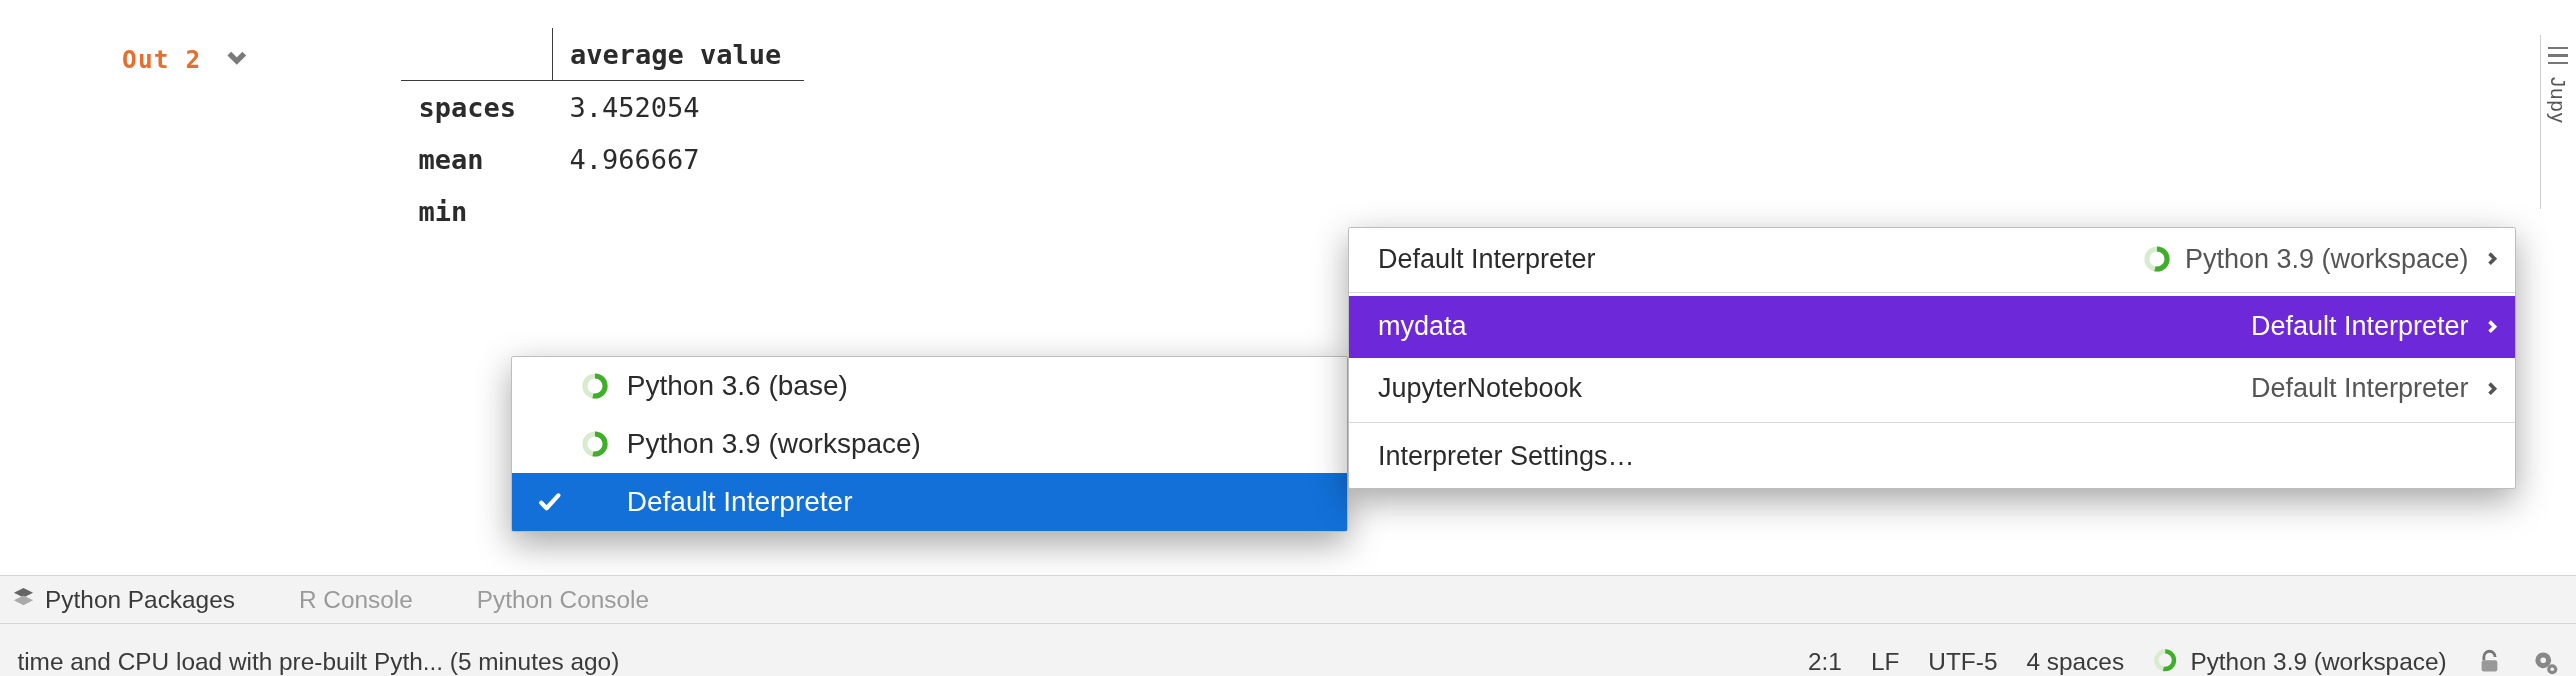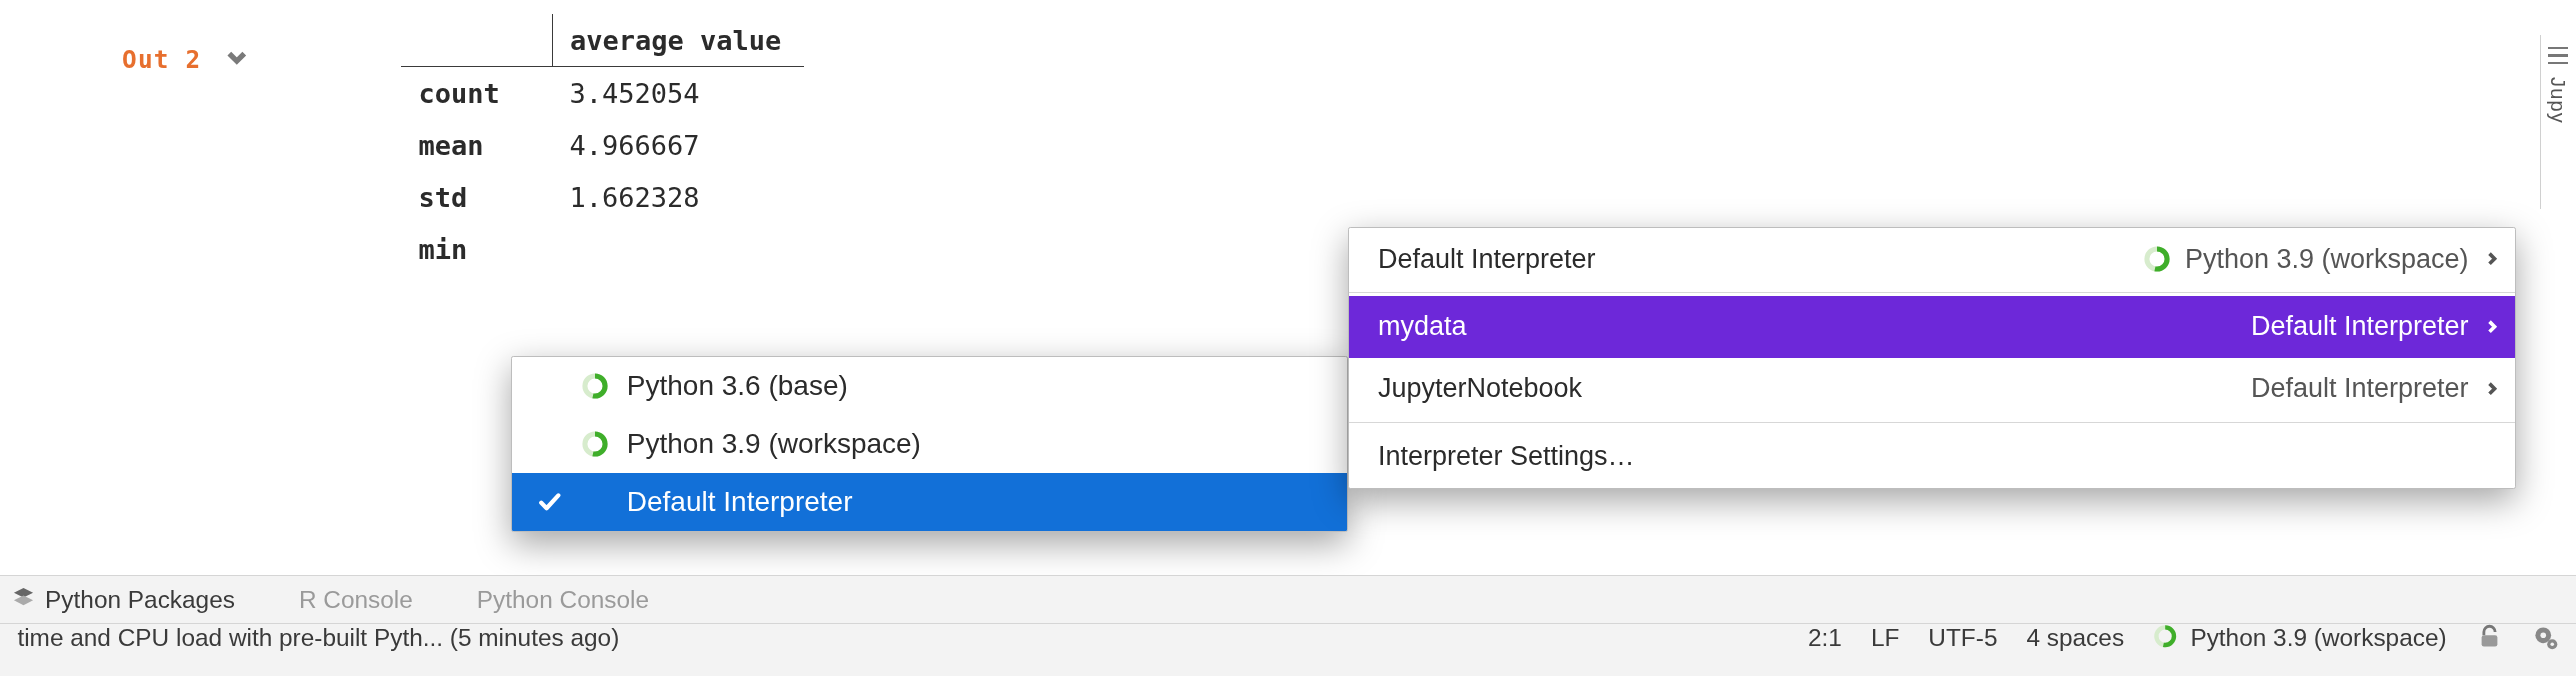--- a/index.html
+++ b/index.html
@@ -19,21 +19,21 @@
     position: absolute;
     left: 122px; top: 44px;
     display: flex; align-items: center; gap: 23px;
   }
   .out-label { color: #e76f2e; font-family: "SF Mono", Menlo, Consolas, monospace; font-size: 24.4px; font-weight: 600; letter-spacing: 1.2px; }
   .chevron-down svg { width: 25.6px; height: 25.6px; stroke: #7a7a7a; fill: none; stroke-width: 5; }
 
   
   .df {
     position: absolute;
-    left: 401px; top: 14px;
+    left: 401px; top: 28px;
     border-collapse: collapse;
   }
   .df th, .df td {
     padding: 10.5px 23px 10.5px 17.4px;
     text-align: left;
     font-family: "SF Mono", Menlo, Consolas, monospace;
     font-size: 27px;
     font-weight: normal;
   }
   .df thead th.idx { border-bottom: 1.7px solid #3a3a3a; border-right: 1.7px solid #3a3a3a; }
@@ -124,21 +124,21 @@
   .tooltab .ico svg { width:23px; height:23px; }
   .faded-behind { color:#9a9a9a; font-size:24.4px; }
 
   
   .statusbar {
     position: absolute;
     left: 0; bottom: 0; right:0;
     height: 53px;
     border-top: 1.2px solid #d5d5d5;
     background:#f3f3f3;
-    display:flex; align-items:flex-start;
+    display:flex; align-items:flex-end;
     padding: 0 17.4px;
     font-size: 24.4px;
     color:#3a3a3a;
     gap: 29px;
   }
   .statusbar .msg { flex: 0 0 auto; }
   .status-spacer { flex:1 1 auto; }
   .status-item { display:flex; align-items:center; gap:9.3px; white-space:nowrap; }
   .lock svg, .gear svg { width:27px; height:27px; }
 </style>
@@ -158,30 +158,26 @@
 
   <table class="df">
     <thead>
       <tr>
         <th class="idx hdr-idx-blank"></th>
         <th class="col">average value</th>
       </tr>
     </thead>
     <tbody>
       <tr>
-        <th class="idx">count</th>
+        <th class="idx">spaces</th>
         <td>3.452054</td>
       </tr>
       <tr>
         <th class="idx">mean</th>
         <td>4.966667</td>
-      </tr>
-      <tr>
-        <th class="idx">std</th>
-        <td>1.662328</td>
       </tr>
       <tr>
         <th class="idx">min</th>
         <td></td>
       </tr>
     </tbody>
   </table>
 
   <div class="side-tab">
     <span class="hamburger">

